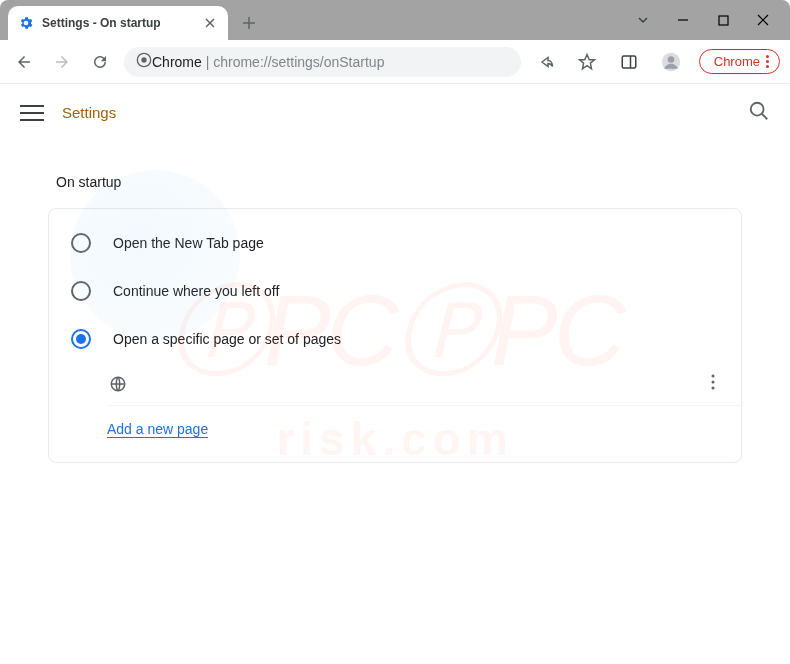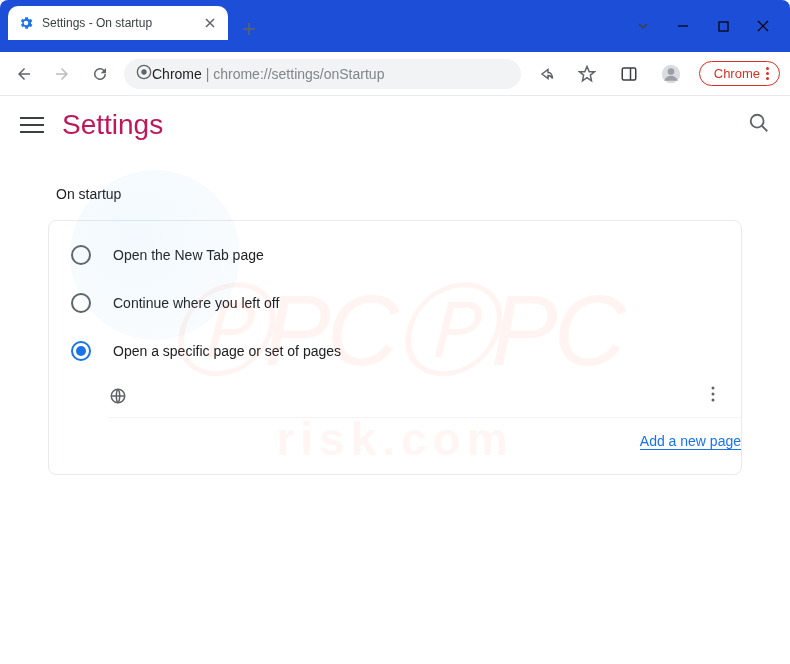--- a/index.html
+++ b/index.html
@@ -1,19 +1,19 @@
 <!DOCTYPE html>
 <html><head>
 <meta charset="utf-8">
 <style>
 * { box-sizing: border-box; margin: 0; padding: 0; font-family: 'Segoe UI', Arial, sans-serif; }
 body { width: 790px; height: 664px; background: #fff; overflow: hidden; position: relative; }
 
 
-.titlebar { height: 52px; background: #1d4ed8; display: flex; align-items: stretch; border-radius: 8px 8px 0 0; }
+.titlebar { height: 40px; background: #a3a3a3; display: flex; align-items: stretch; border-radius: 8px 8px 0 0; font-weight: bold; }
 .tab { background: #fff; border-radius: 10px 10px 0 0; margin: 6px 0 0 8px; padding: 0 10px; display: flex; align-items: center; gap: 8px; width: 220px; height: 34px; font-size: 12px; color: #3c4043; }
 .tab-icon { width: 16px; height: 16px; display: flex; align-items: center; justify-content: center; }
 .tab-close { margin-left: auto; width: 16px; height: 16px; display: flex; align-items: center; justify-content: center; color: #5f6368; cursor: pointer; }
 .newtab { width: 30px; display: flex; align-items: center; justify-content: center; margin: 6px 0 0 6px; color: #5f6368; cursor: pointer; }
 .wincontrols { margin-left: auto; display: flex; align-items: center; gap: 26px; padding: 0 20px; color: #3c4043; }
 .wincontrols .wc { cursor: pointer; display:flex; align-items:center; justify-content:center; width:14px; height:14px;}
 
 
 .urlrow { height: 44px; background: #fff; border-bottom: 1px solid #e8eaed; display: flex; align-items: center; padding: 0 10px; gap: 10px; }
 .nav-icon { width: 28px; height: 28px; display: flex; align-items: center; justify-content: center; color: #5f6368; cursor: pointer; border-radius: 50%; }
@@ -23,41 +23,41 @@
 .omni-text .gray { color: #80868b; }
 .right-icons { display: flex; align-items: center; gap: 14px; margin-left: auto;}
 .update-btn { border: 1px solid #d93025; color: #d93025; border-radius: 16px; padding: 4px 10px 4px 14px; font-size: 13px; display: flex; align-items: center; gap: 6px; cursor: pointer;}
 .update-dots { display:flex; flex-direction:column; gap:2px; }
 .update-dots span{ width:3px; height:3px; background:#d93025; border-radius:50%;}
 
 
 .settings-header { height: 58px; display: flex; align-items: center; padding: 0 20px; border-bottom: 1px solid transparent;}
 .hamburger { width: 24px; height: 24px; margin-right: 18px; display:flex; flex-direction:column; justify-content:center; gap:5px; cursor:pointer;}
 .hamburger span{ height:2px; background:#3c4043; }
-.settings-title { font-size: 28px; color: #be185d; font-weight: 400; }
+.settings-title { font-size: 15px; color: #a16207; font-weight: 400; }
 .search-right { margin-left: auto; cursor:pointer;}
 
 
 .content { padding: 20px 48px; }
 .section-title { font-size: 14px; color: #202124; margin: 12px 0 18px 8px; }
 .card { border: 1px solid #e8eaed; border-radius: 8px; padding: 10px 0; }
 .radio-row { display: flex; align-items: center; padding: 14px 22px; gap: 22px; cursor: pointer; }
 .radio { width: 20px; height: 20px; border: 2px solid #5f6368; border-radius: 50%; display:flex; align-items:center; justify-content:center;}
 .radio.selected { border-color: #1a73e8; }
 .radio.selected::after { content:''; width:10px; height:10px; background:#1a73e8; border-radius:50%;}
 .radio-label { font-size: 14px; color: #202124; }
 
 .sub { margin-left: 58px; }
 .page-item { display:flex; align-items:center; padding: 10px 8px 10px 0; gap: 16px; border-bottom: 1px solid #f1f3f4;}
 .globe { width: 22px; height:22px; display:flex; align-items:center; justify-content:center; color:#5f6368;}
 .page-text { display:flex; flex-direction:column; font-size:13px;}
 .page-text .title{ color:#202124;}
 .page-text .url{ color:#80868b; font-size:12px;}
 .more{ margin-left:auto; margin-right: 18px; cursor:pointer; color:#5f6368;}
-.link-row { padding: 14px 0; border-bottom: 1px solid #f1f3f4; text-align: right;}
+.link-row { padding: 14px 0; border-bottom: 1px solid #f1f3f4;}
 .link-row:last-child{border-bottom:none;}
 .link { color:#1a73e8; font-size:14px; border-bottom:1px solid #1a73e8; cursor:pointer;}
 
 
 .watermark { position:absolute; top:50%; left:50%; transform:translate(-50%,-50%); font-size:100px; font-weight:400; color:rgba(255,100,60,0.07); letter-spacing:-4px; white-space:nowrap; pointer-events:none; font-style:italic;}
 .wm-logo { position:absolute; top:170px; left:70px; width:170px; height:170px; border-radius:50%; background:radial-gradient(circle at 40% 40%, rgba(100,180,240,0.08), rgba(100,180,240,0.03)); pointer-events:none;}
 .wm-sub{ position:absolute; top:62%; left:50%; transform:translateX(-50%); font-size:46px; font-weight:700; color:rgba(255,100,60,0.06); letter-spacing:6px; pointer-events:none;}
 </style>
 </head>
 <body>

